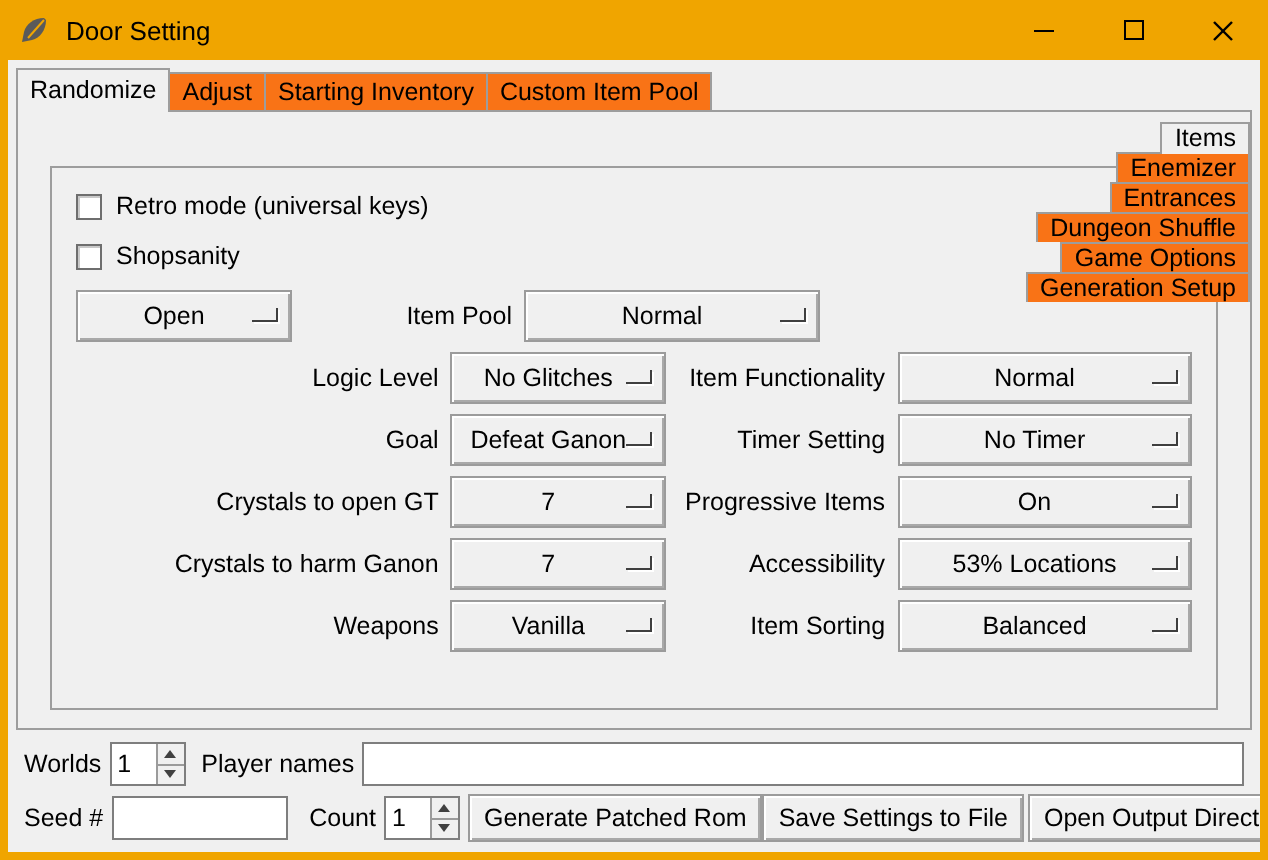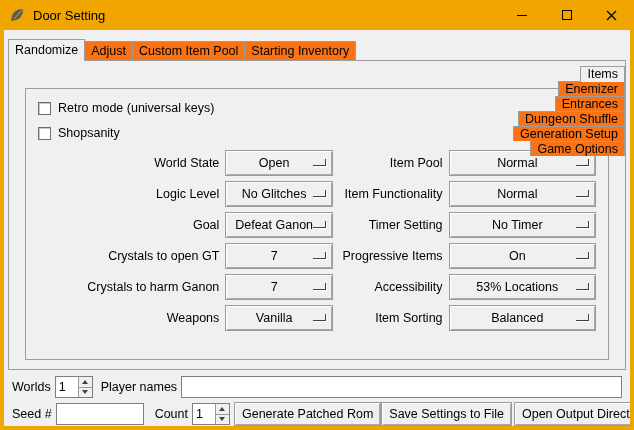--- a/index.html
+++ b/index.html
@@ -28,21 +28,20 @@
   .glyph-min { width: 10px; height: 1px; background: #000; }
   .glyph-max { width: 10px; height: 10px; border: 1px solid #000; }
   
   .content {
     margin: 0 4px 4px 4px;
     height: 396px;
     background: #f0f0f0;
     padding-top: 3px;
     display: flex; flex-direction: column;
     overflow: hidden;
-    justify-content: flex-end;
   }
   
   .tab-bar { display: flex; align-items: flex-end; position: relative; z-index: 2; }
   .main-tab-bar { margin-left: 4px; height: 22px; }
   .sub-tab-bar { margin-left: 2px; height: 21px; flex-direction: column; }
   .tab {
     height: 19px;
     padding: 0 6px;
     display: flex; align-items: center;
     background: #f97316;
@@ -185,50 +184,49 @@
         </svg>
       </div>
     </div>
   </div>
 
   <div class="content">
 
     <div class="tab-bar main-tab-bar">
       <div class="tab active">Randomize</div>
       <div class="tab">Adjust</div>
+      <div class="tab">Starting Inventory</div>
       <div class="tab">Custom Item Pool</div>
-      <div class="tab">Starting Inventory</div>
     </div>
 
     <div class="main-panel">
 
       <div class="tab-bar sub-tab-bar">
         <div class="tab active">Items</div>
         <div class="tab">Enemizer</div>
         <div class="tab">Entrances</div>
         <div class="tab">Dungeon Shuffle</div>
+        <div class="tab">Game Options</div>
         <div class="tab">Generation Setup</div>
-        <div class="tab">Game Options</div>
       </div>
 
       <div class="sub-panel">
 
         <div class="check-row">
           <span class="checkbox"></span>
           <span class="check-label">Retro mode (universal keys)</span>
         </div>
         <div class="check-row">
           <span class="checkbox"></span>
           <span class="check-label">Shopsanity</span>
         </div>
 
         <div class="opt-grid">
 
           <div class="opt-row">
-            <span class="opt-label left">World State</span>
             <div class="opt-menu bevel">
               <span class="opt-value">Open</span>
               <span class="menu-indicator"></span>
             </div>
             <span class="opt-label right">Item Pool</span>
             <div class="opt-menu wide bevel">
               <span class="opt-value">Normal</span>
               <span class="menu-indicator"></span>
             </div>
           </div>

